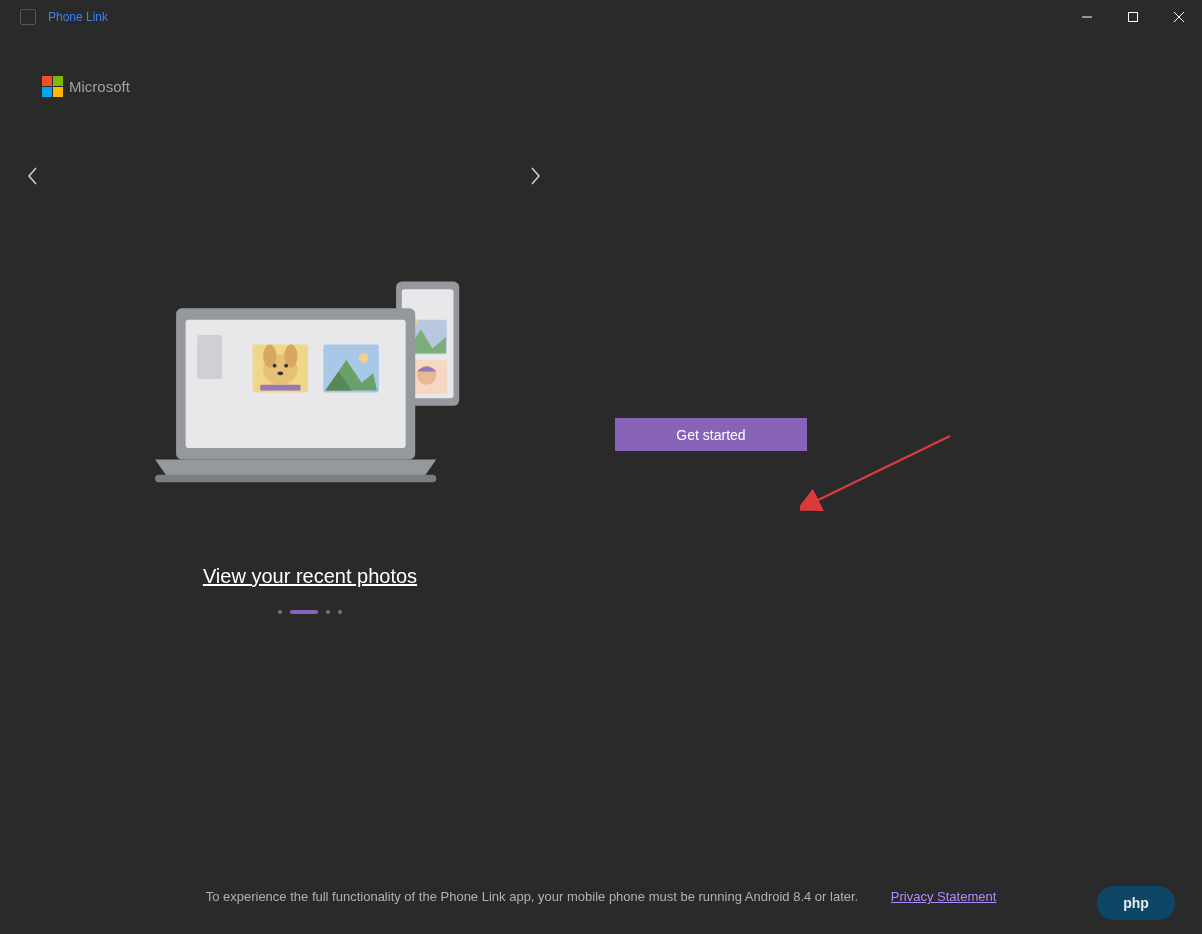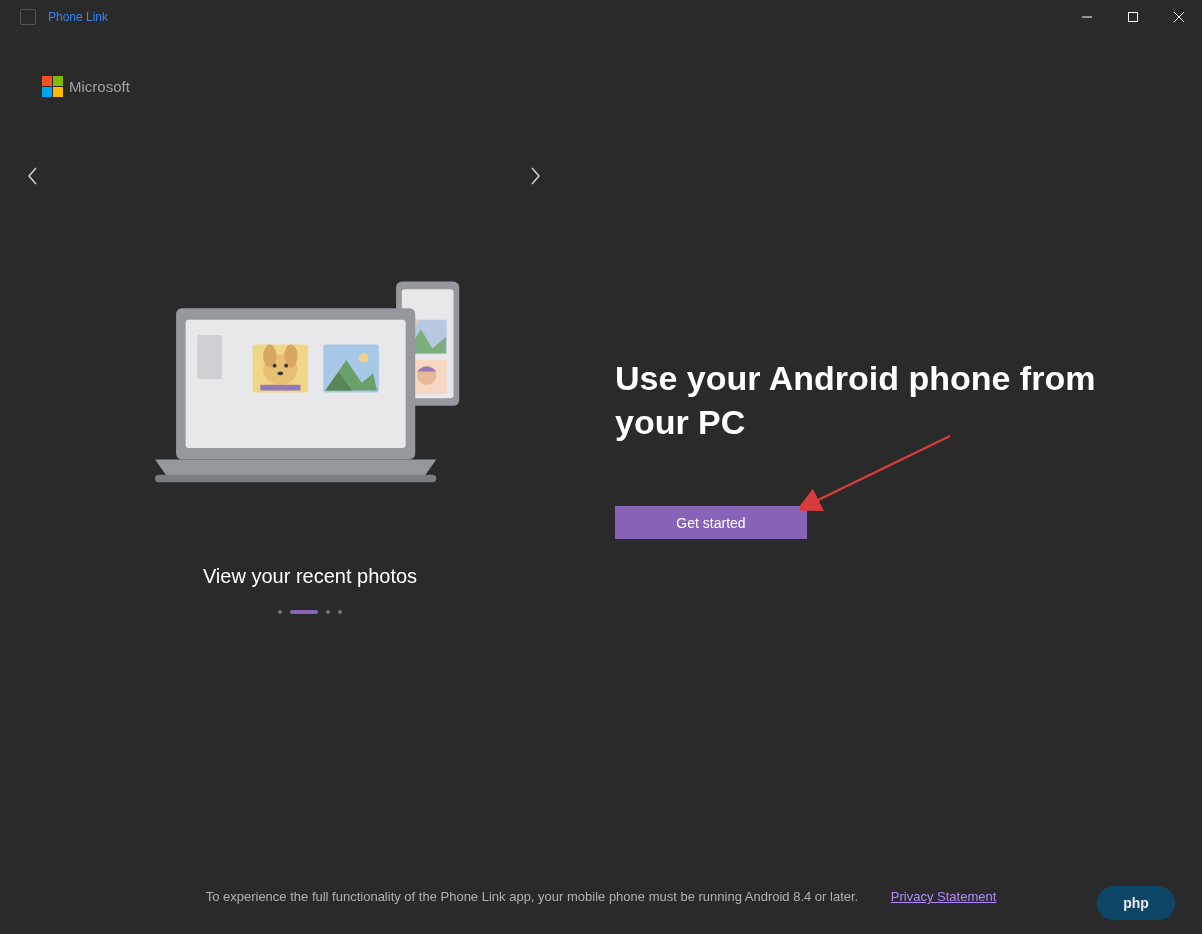--- a/index.html
+++ b/index.html
@@ -93,20 +93,21 @@
     }
     .caption {
       position: absolute;
       top: 565px;
       left: 60px;
       width: 500px;
       text-align: center;
       font-size: 20px;
       color: #fff;
       font-weight: 400;
+      text-decoration: underline;
     }
     .dots {
       position: absolute;
       top: 610px;
       left: 60px;
       width: 500px;
       display: flex;
       align-items: center;
       justify-content: center;
       gap: 8px;
@@ -255,21 +256,20 @@
 <div class="caption">View your recent photos</div>
 
 <div class="dots">
   <div class="dot"></div>
   <div class="dot active"></div>
   <div class="dot"></div>
   <div class="dot"></div>
 </div>
 
 <div class="right-content">
-  <div class="headline">Use your Android phone from your PC</div>
   <button class="get-started-btn">Get started</button>
 </div>
 
 <svg class="annotation-arrow" style="left:800px; top:430px;" width="160" height="100" viewBox="0 0 160 100">
   <defs>
       <marker id="ah" markerWidth="10" markerHeight="10" refX="2" refY="5" orient="auto">
         <path d="M0,0 L10,5 L0,10 Z" fill="#d83b3b"></path>
       </marker>
     </defs>
   <line x1="150" y1="6" x2="14" y2="72" stroke="#d83b3b" stroke-width="2.5" marker-end="url(#ah)"></line>

